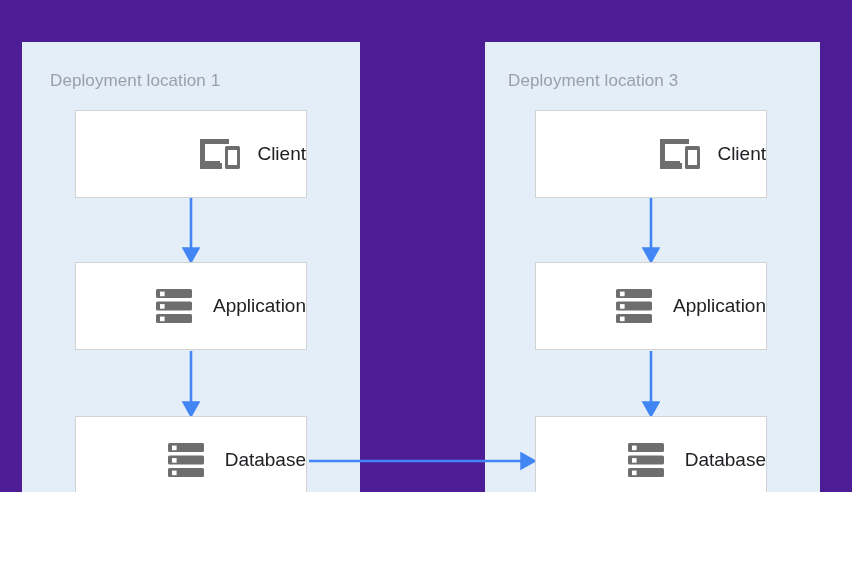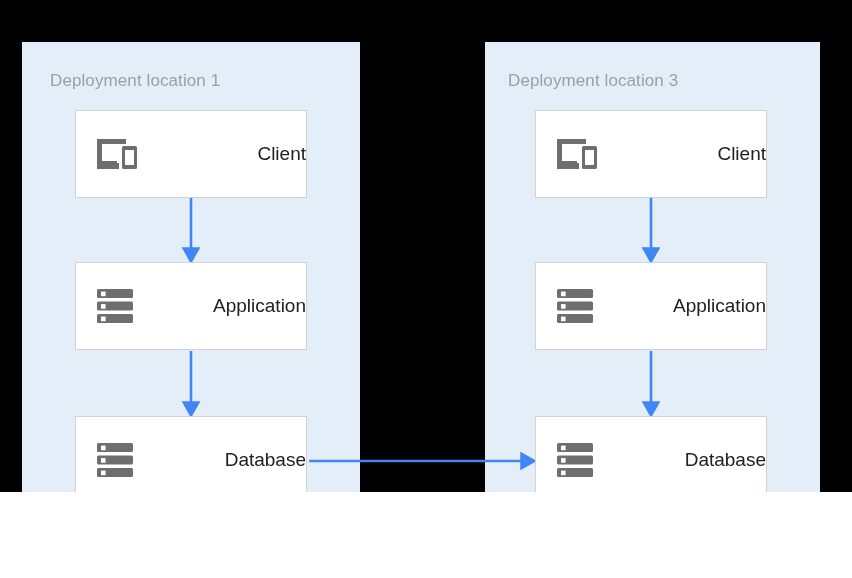--- a/index.html
+++ b/index.html
@@ -7,21 +7,21 @@
     padding: 0;
     background: #ffffff;
   }
   body {
     font-family: "Liberation Sans", sans-serif;
   }
   #canvas {
     position: relative;
     width: 852px;
     height: 492px;
-    background: #000000;
+    background: #4c1d95;
     overflow: hidden;
   }
   .zone {
     position: absolute;
     background: #e3eef9;
   }
   .zone-label {
     position: absolute;
     color: #9aa0a6;
     font-size: 17px;
@@ -32,21 +32,21 @@
   .node {
     position: absolute;
     width: 232px;
     height: 88px;
     background: #ffffff;
     border: 1px solid #d2d2d2;
     box-sizing: border-box;
     display: flex;
     flex-direction: row;
     align-items: center;
-    justify-content: space-between;
+    justify-content: flex-end;
   }
   .node-icon {
     width: 46px;
     height: 40px;
     margin-left: 18px;
     margin-right: 14px;
     flex: 0 0 auto;
     display: flex;
     align-items: center;
     justify-content: center;

